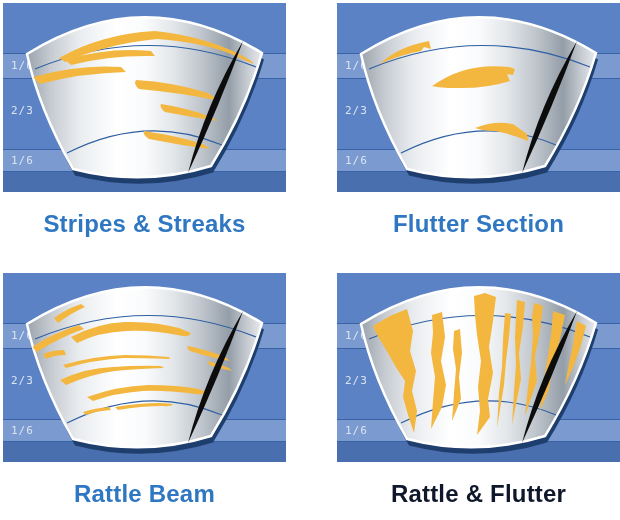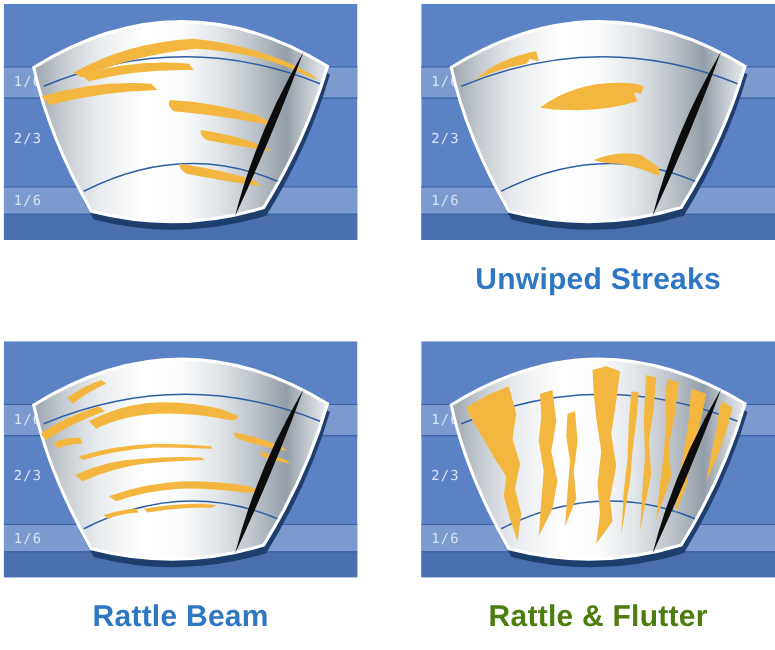--- a/index.html
+++ b/index.html
@@ -59,20 +59,21 @@
               <path d="M62,57 Q105,44 148,48 L152,53 Q106,52 68,62 Z" fill="#f3b740"></path>
               <path d="M30,74 Q75,61 118,64 L123,69 Q78,70 37,81 Z" fill="#f3b740"></path>
               <path d="M133,77 Q170,79 205,90 L217,98 Q180,90 136,86 Q130,81 133,77 Z" fill="#f3b740"></path>
               <path d="M158,101 Q185,105 208,114 L215,118 Q188,114 162,109 Q156,104 158,101 Z" fill="#f3b740"></path>
               <path d="M141,128 Q175,133 200,141 L207,146 Q176,142 146,136 Q139,131 141,128 Z" fill="#f3b740"></path>
             </g>
       </g>
 
       <path d="M240,38 Q202,103 185,170 Q217,101 240,38 Z" fill="#0c0c0c"></path>
     </svg>
+    <figcaption class="title" style="color: rgb(47, 119, 194);">Stripes &amp; Streaks</figcaption>
   </figure>
       <figure class="panel">
     <svg viewBox="0 0 283 189" width="283" height="189">
       <defs>
         <linearGradient id="glass-1" x1="0" y1="0" x2="1" y2="0">
           <stop offset="0" stop-color="#9aa3ac"></stop>
           <stop offset="0.10" stop-color="#c6cbd1"></stop>
           <stop offset="0.22" stop-color="#e9ecef"></stop>
           <stop offset="0.38" stop-color="#ffffff"></stop>
           <stop offset="0.50" stop-color="#fafbfc"></stop>
@@ -108,21 +109,21 @@
         <path fill="none" stroke-width="1.2" d="M64,150 Q143,110 219,142" stroke="#2e5fa3"></path>
         <g class="streaks">
               <path d="M43,61 Q60,44 92,38 L94,46 L87,44 L84,48 Q62,52 43,61 Z" fill="#f3b740"></path>
               <path d="M95,83 Q128,59 172,64 L178,66 L176,72 L170,71 L173,78 Q148,86 118,85 Q104,85 95,83 Z" fill="#f3b740"></path>
               <path d="M138,125 Q158,117 176,121 L190,131 L191,138 Q175,131 158,128 Q146,128 138,125 Z" fill="#f3b740"></path>
             </g>
       </g>
 
       <path d="M240,38 Q202,103 185,170 Q217,101 240,38 Z" fill="#0c0c0c"></path>
     </svg>
-    <figcaption class="title" style="color: rgb(47, 119, 194);">Unwiped Streaks</figcaption>
+    <figcaption class="title" style="color: rgb(47, 119, 194);">Flutter Section</figcaption>
   </figure>
       <figure class="panel">
     <svg viewBox="0 0 283 189" width="283" height="189">
       <defs>
         <linearGradient id="glass-2" x1="0" y1="0" x2="1" y2="0">
           <stop offset="0" stop-color="#9aa3ac"></stop>
           <stop offset="0.10" stop-color="#c6cbd1"></stop>
           <stop offset="0.22" stop-color="#e9ecef"></stop>
           <stop offset="0.38" stop-color="#ffffff"></stop>
           <stop offset="0.50" stop-color="#fafbfc"></stop>
@@ -222,16 +223,16 @@
               <path d="M168,40 L174,41 L172,64 L169,88 L167,112 L160,155 L162,120 L165,94 L166,66 Z" fill="#f3b740"></path>
               <path d="M180,27 L188,29 L186,54 L182,80 L184,106 L175,152 L177,118 L179,92 L178,64 L179,44 Z" fill="#f3b740"></path>
               <path d="M197,30 L206,33 L203,58 L198,84 L200,108 L188,143 L191,114 L194,90 L196,62 L195,44 Z" fill="#f3b740"></path>
               <path d="M216,38 L228,42 L223,66 L216,92 L212,116 L203,138 L206,112 L210,88 L214,62 Z" fill="#f3b740"></path>
               <path d="M240,48 L249,53 L244,72 L237,92 L228,112 L232,90 L236,72 L238,58 Z" fill="#f3b740"></path>
             </g>
       </g>
 
       <path d="M240,38 Q202,103 185,170 Q217,101 240,38 Z" fill="#0c0c0c"></path>
     </svg>
-    <figcaption class="title" style="color: #4d7c0f;">Rattle &amp; Flutter</figcaption>
+    <figcaption class="title" style="color: #0f172a;">Rattle &amp; Flutter</figcaption>
   </figure>
     </div>
 </div>
 
 </body></html>

